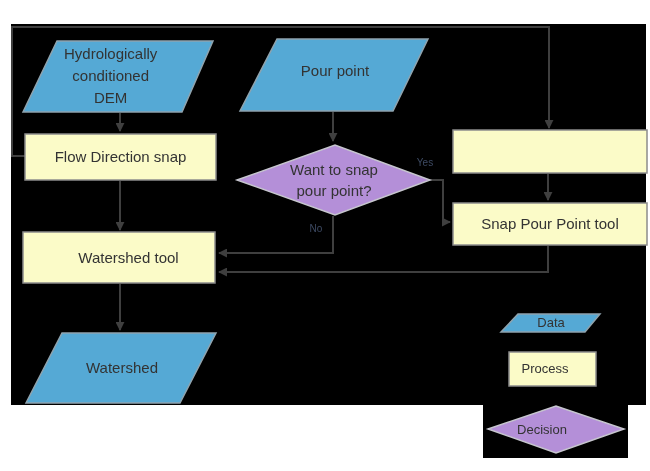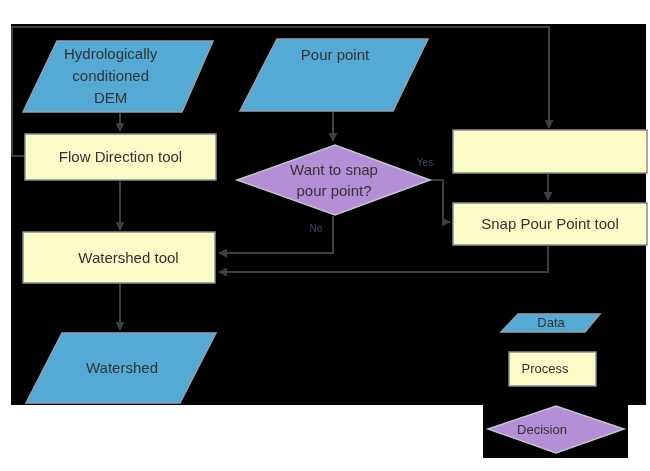--- a/index.html
+++ b/index.html
@@ -67,22 +67,22 @@
     <polygon class="shape data" points="62,333 216,333 180,403 26,403" fill="#55a9d5"></polygon>
 
     <polygon class="shape data" points="518,314 600,314 585,332 501,332" fill="#55a9d5"></polygon>
     <rect class="shape process" x="509" y="352" width="87" height="34" fill="#fbfbc8"></rect>
     <polygon class="shape decision" points="488,429 556,406 624,429 556,453" fill="#b48fd8"></polygon>
   </svg>
 
   <div class="lbl multiline left" style="left:64px;top:42px;width:122px;height:68px;">Hydrologically
 conditioned
 DEM</div>
-  <div class="lbl" style="left:262px;top:23px;width:146px;height:64px;">Pour point</div>
-  <div class="lbl" style="left:25px;top:134px;width:191px;height:46px;">Flow Direction tool</div>
+  <div class="lbl" style="left:262px;top:39px;width:146px;height:64px;">Pour point</div>
+  <div class="lbl" style="left:25px;top:134px;width:191px;height:46px;">Flow Direction snap</div>
   <div class="lbl" style="left:453px;top:203px;width:194px;height:42px;">Snap Pour Point tool</div>
   <div class="lbl multiline" style="left:253px;top:147px;width:162px;height:66px;line-height:21px;">Want to snap
 pour point?</div>
   <div class="lbl" style="left:23px;top:232px;width:211px;height:51px;">Watershed tool</div>
   <div class="lbl" style="left:62px;top:333px;width:120px;height:70px;">Watershed</div>
 
   <div class="lbl edge" style="left:409px;top:156px;width:32px;height:14px;">Yes</div>
   <div class="lbl edge" style="left:302px;top:222px;width:28px;height:14px;">No</div>
 
   <div class="lbl small" style="left:509px;top:314px;width:84px;height:18px;">Data</div>

